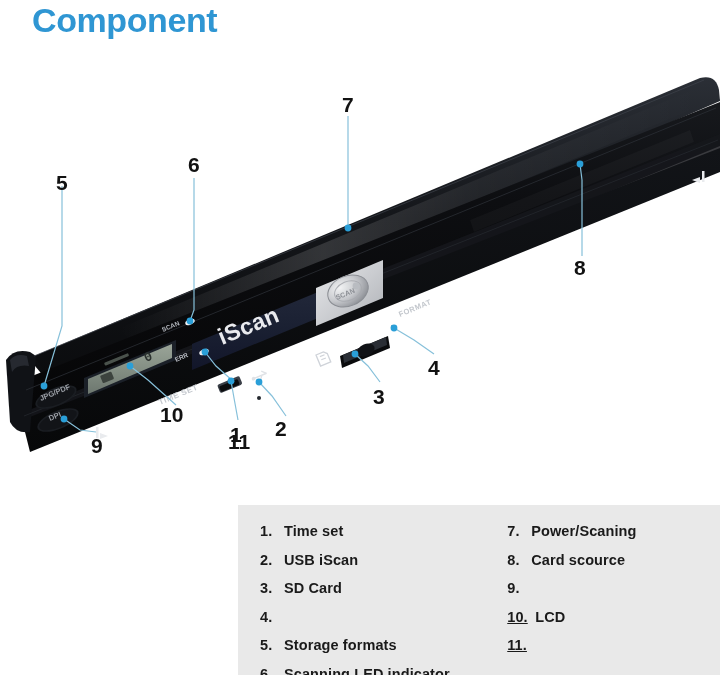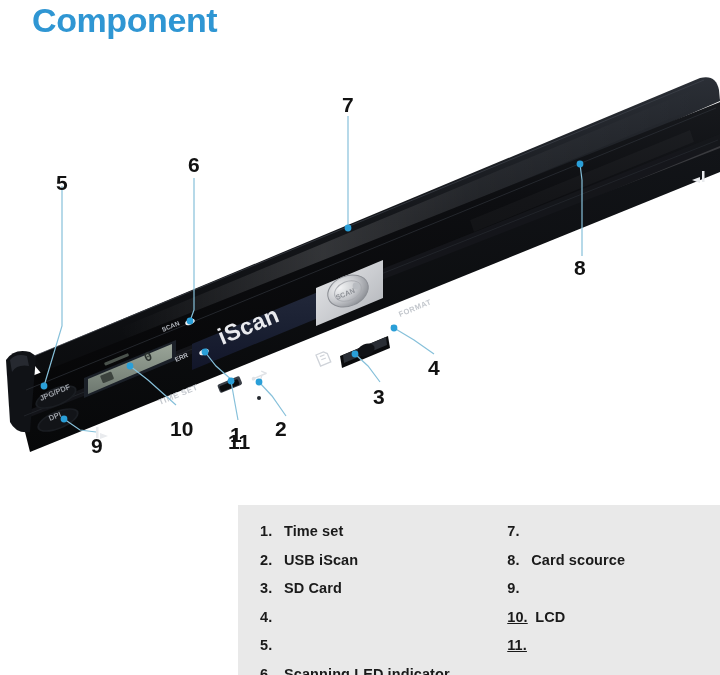--- a/index.html
+++ b/index.html
@@ -294,21 +294,21 @@
 
 <div class="callout-number" style="left:230px; top:424px;">1</div>
 <div class="callout-number" style="left:275px; top:418px;">2</div>
 <div class="callout-number" style="left:373px; top:386px;">3</div>
 <div class="callout-number" style="left:428px; top:357px;">4</div>
 <div class="callout-number" style="left:56px;  top:172px;">5</div>
 <div class="callout-number" style="left:188px; top:154px;">6</div>
 <div class="callout-number" style="left:342px; top:94px;">7</div>
 <div class="callout-number" style="left:574px; top:257px;">8</div>
 <div class="callout-number" style="left:91px;  top:435px;">9</div>
-<div class="callout-number" style="left:170px; top:404px;margin-top:14px;">10</div>
+<div class="callout-number" style="left:160px; top:404px;">10</div>
 <div class="callout-number" style="left:228px; top:385px;margin-top:46px;">11</div>
 
 <div id="legend-box">
   <div id="legend-cols">
     <div class="legend-col left">
       <div class="legend-item">
         <span class="legend-num">1.</span>
         <span class="legend-label">Time set</span>
       </div>
       <div class="legend-item">
@@ -317,30 +317,32 @@
       </div>
       <div class="legend-item">
         <span class="legend-num">3.</span>
         <span class="legend-label">SD Card</span>
       </div>
       <div class="legend-item">
         <span class="legend-num">4.</span>
       </div>
       <div class="legend-item">
         <span class="legend-num">5.</span>
+        <span class="legend-label">Storage formats</span>
       </div>
       <div class="legend-item">
         <span class="legend-num">6.</span>
         <span class="legend-label">Scanning LED indicator</span>
       </div>
     </div>
 
     <div class="legend-col right">
       <div class="legend-item">
         <span class="legend-num">7.</span>
+        <span class="legend-label">Power/Scaning</span>
       </div>
       <div class="legend-item">
         <span class="legend-num">8.</span>
         <span class="legend-label">Card scource</span>
       </div>
       <div class="legend-item">
         <span class="legend-num">9.</span>
       </div>
       <div class="legend-item">
         <span class="legend-num wide">10.</span>

